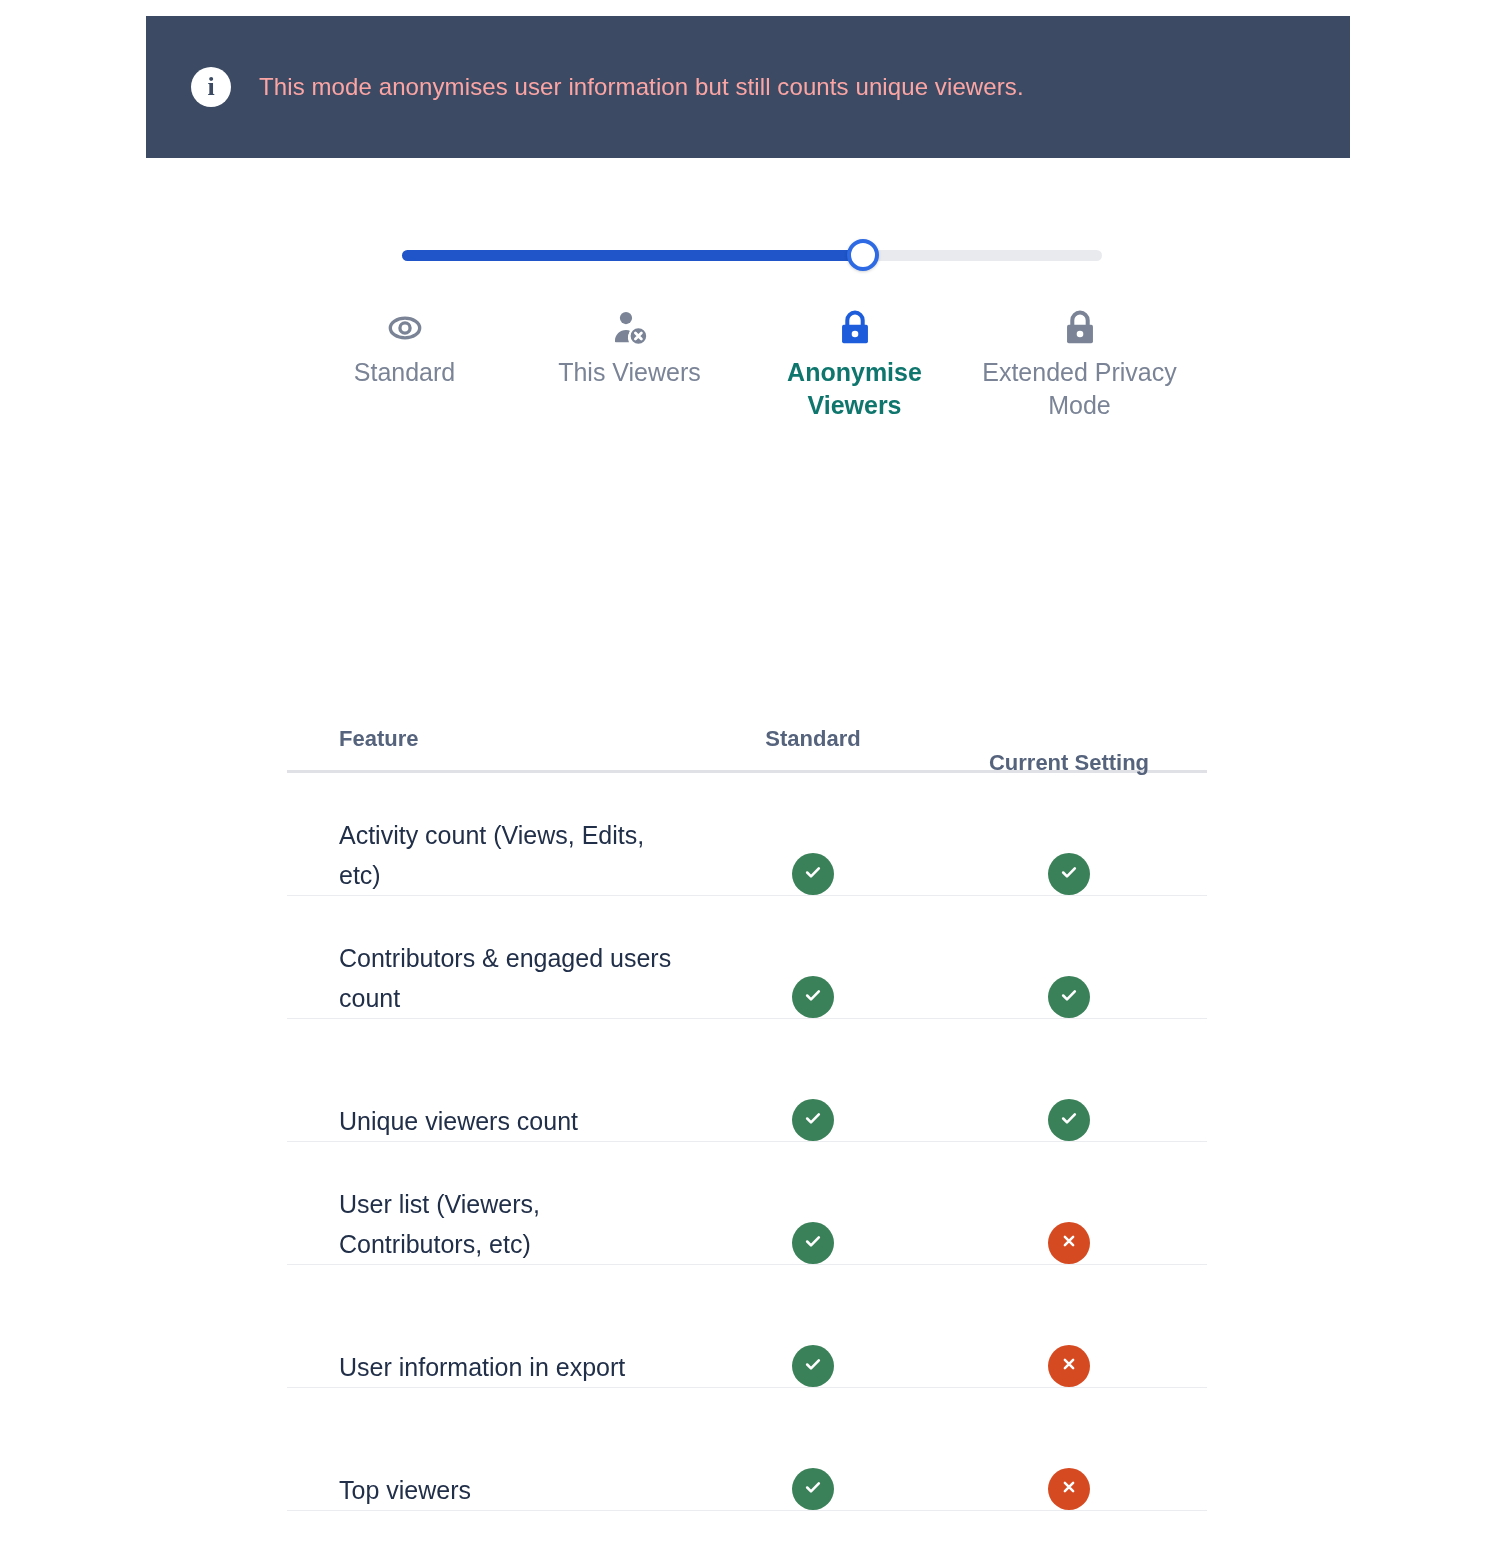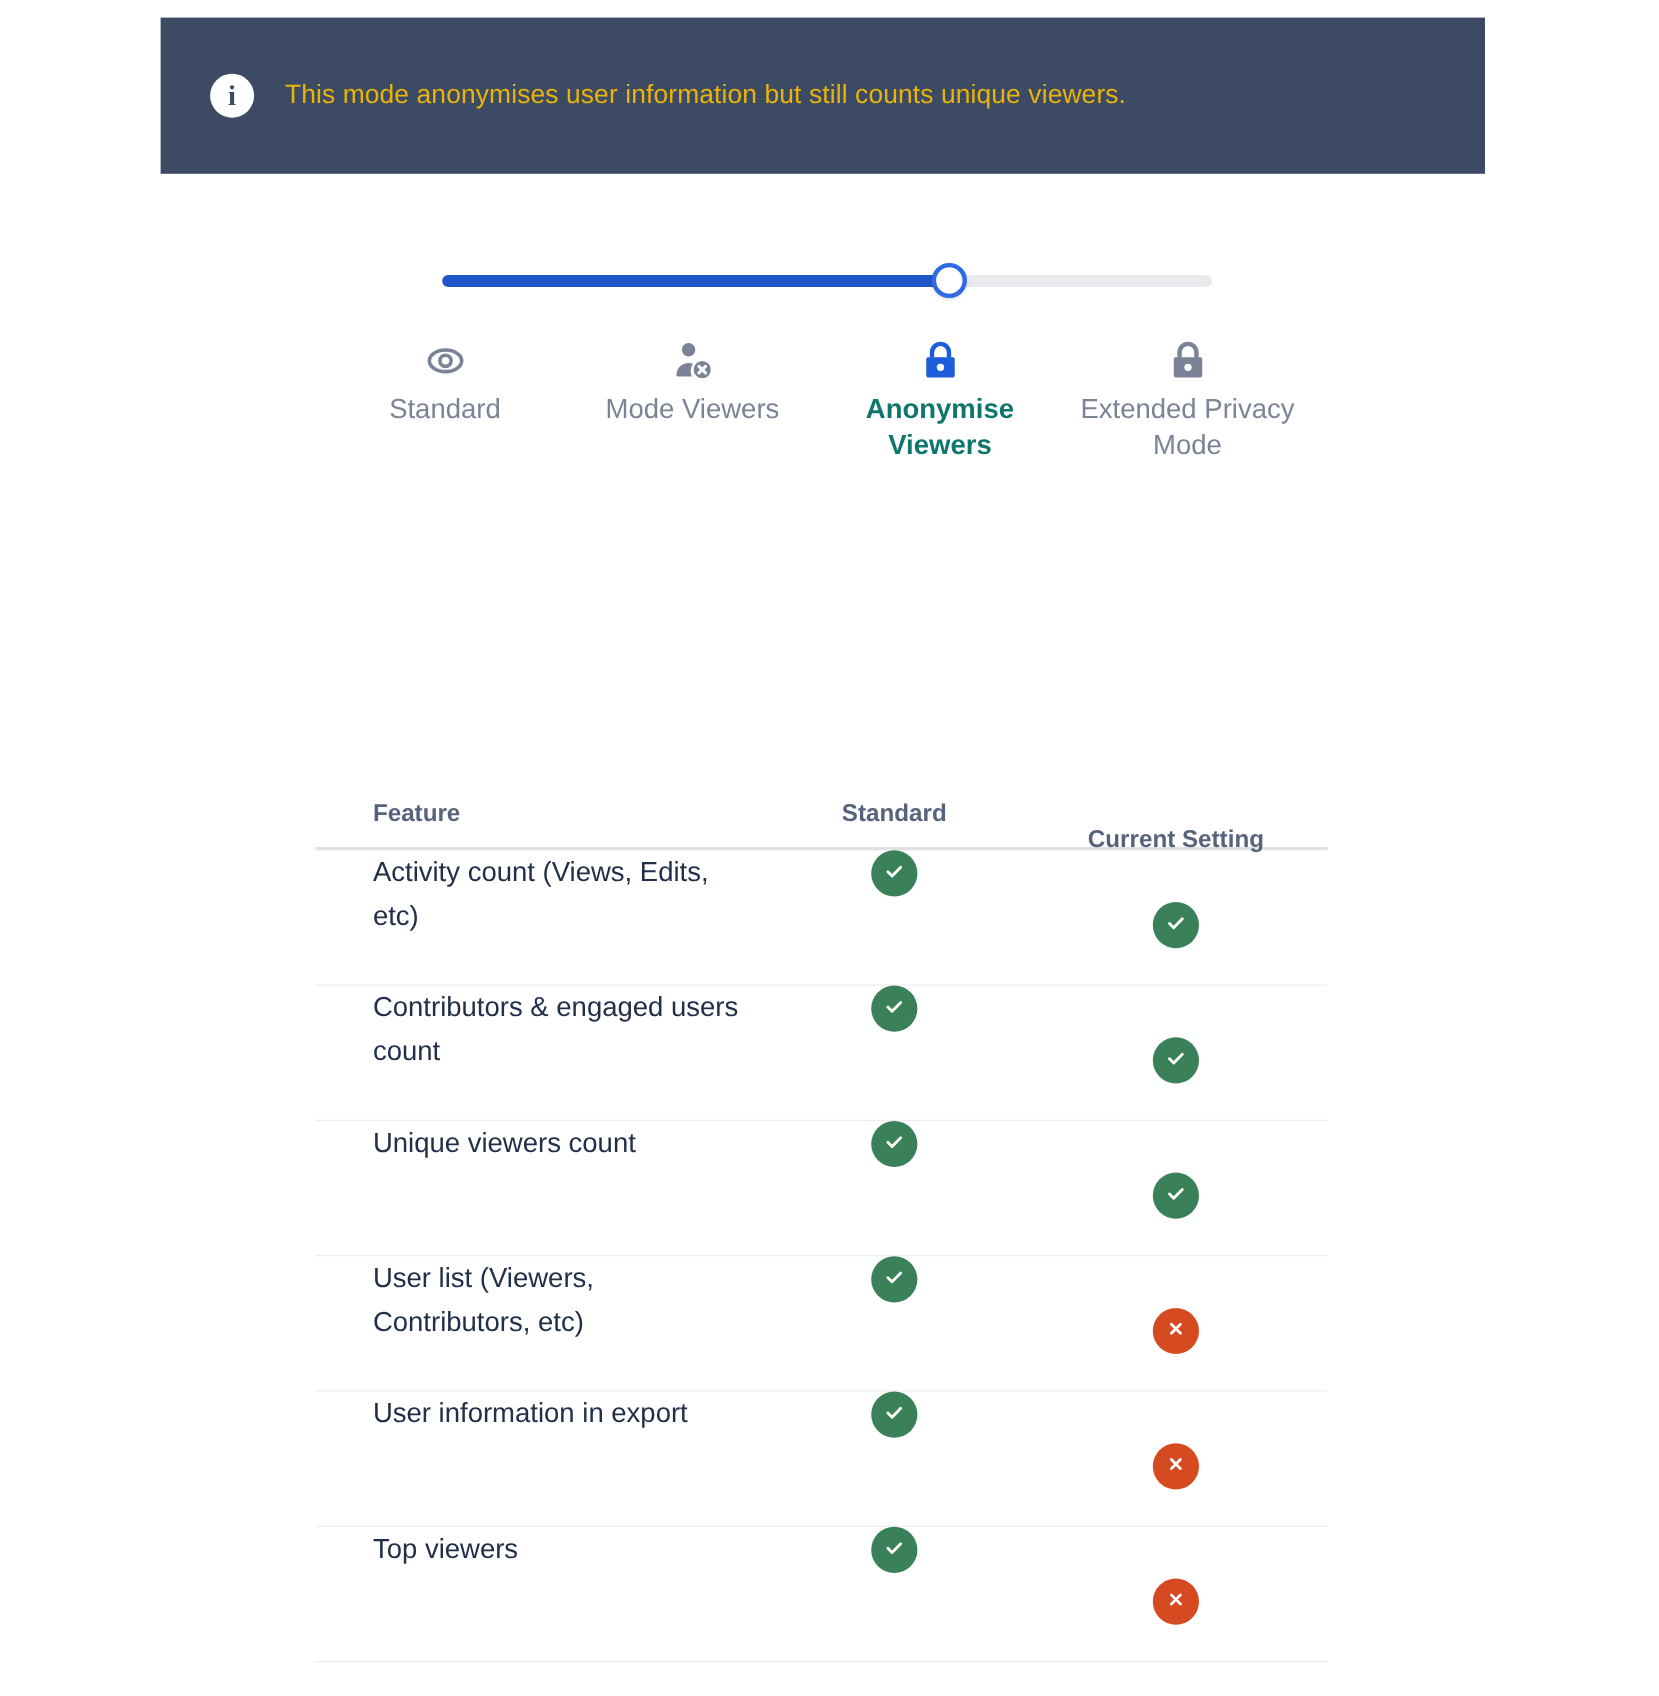--- a/index.html
+++ b/index.html
@@ -39,21 +39,21 @@
     align-items: center;
     justify-content: center;
     font-family: "Liberation Serif", serif;
     font-weight: bold;
     font-size: 26px;
     line-height: 1;
     flex: 0 0 auto;
   }
   .info-text {
     margin-left: 28px;
-    color: #eab308;
+    color: #fca5a5;
     font-size: 24px;
     letter-spacing: 0.1px;
   }
 
   
   .slider-area {
     position: absolute;
     left: 0;
     top: 236px;
     width: 1508px;
@@ -142,21 +142,21 @@
     align-items: flex-start;
   }
   .t-head {
     height: 62px;
     align-items: center;
     border-bottom: 3px solid #dfe1e6;
   }
   .t-body-row {
     border-bottom: 1px solid #ebecf0;
     min-height: 122px;
-    align-items: flex-start;
+    align-items: flex-end;
   }
   .c-feature {
     width: 400px;
     padding-left: 52px;
     box-sizing: border-box;
     font-size: 25px;
     line-height: 40px;
     color: #212f49;
   }
   .c-col {
@@ -214,21 +214,21 @@
 
   <div class="mode">
     <span class="mode-icon">
       <svg width="42" height="42" viewBox="0 0 24 24" aria-hidden="true">
         <circle cx="9.7" cy="6.3" r="3.5" fill="#7a8496"></circle>
         <path d="M3.4 19.4c0-3.6 2.9-6.2 6.3-6.2 1 0 1.9.2 2.7.6a5.6 5.6 0 0 0-1 6.3H4a.6.6 0 0 1-.6-.7z" fill="#7a8496"></path>
         <circle cx="16.8" cy="16.6" r="5.1" fill="#7a8496" stroke="#ffffff" stroke-width="1.3"></circle>
         <path d="M15.1 14.9l3.4 3.4M18.5 14.9l-3.4 3.4" stroke="#ffffff" stroke-width="1.6" stroke-linecap="round"></path>
       </svg>
     </span>
-    <span class="mode-label">Mode Viewers</span>
+    <span class="mode-label">This Viewers</span>
   </div>
 
   <div class="mode active">
     <span class="mode-icon">
       <svg width="42" height="42" viewBox="0 0 24 24" aria-hidden="true">
         <path d="M7.6 10.4V7.6a4.4 4.4 0 0 1 8.8 0v2.8" fill="none" stroke="#1d5ddb" stroke-width="2.3"></path>
         <rect x="4.6" y="10.1" width="14.8" height="10.6" rx="1" fill="#1d5ddb"></rect>
         <circle cx="12" cy="15.4" r="1.9" fill="#ffffff"></circle>
       </svg>
     </span>

